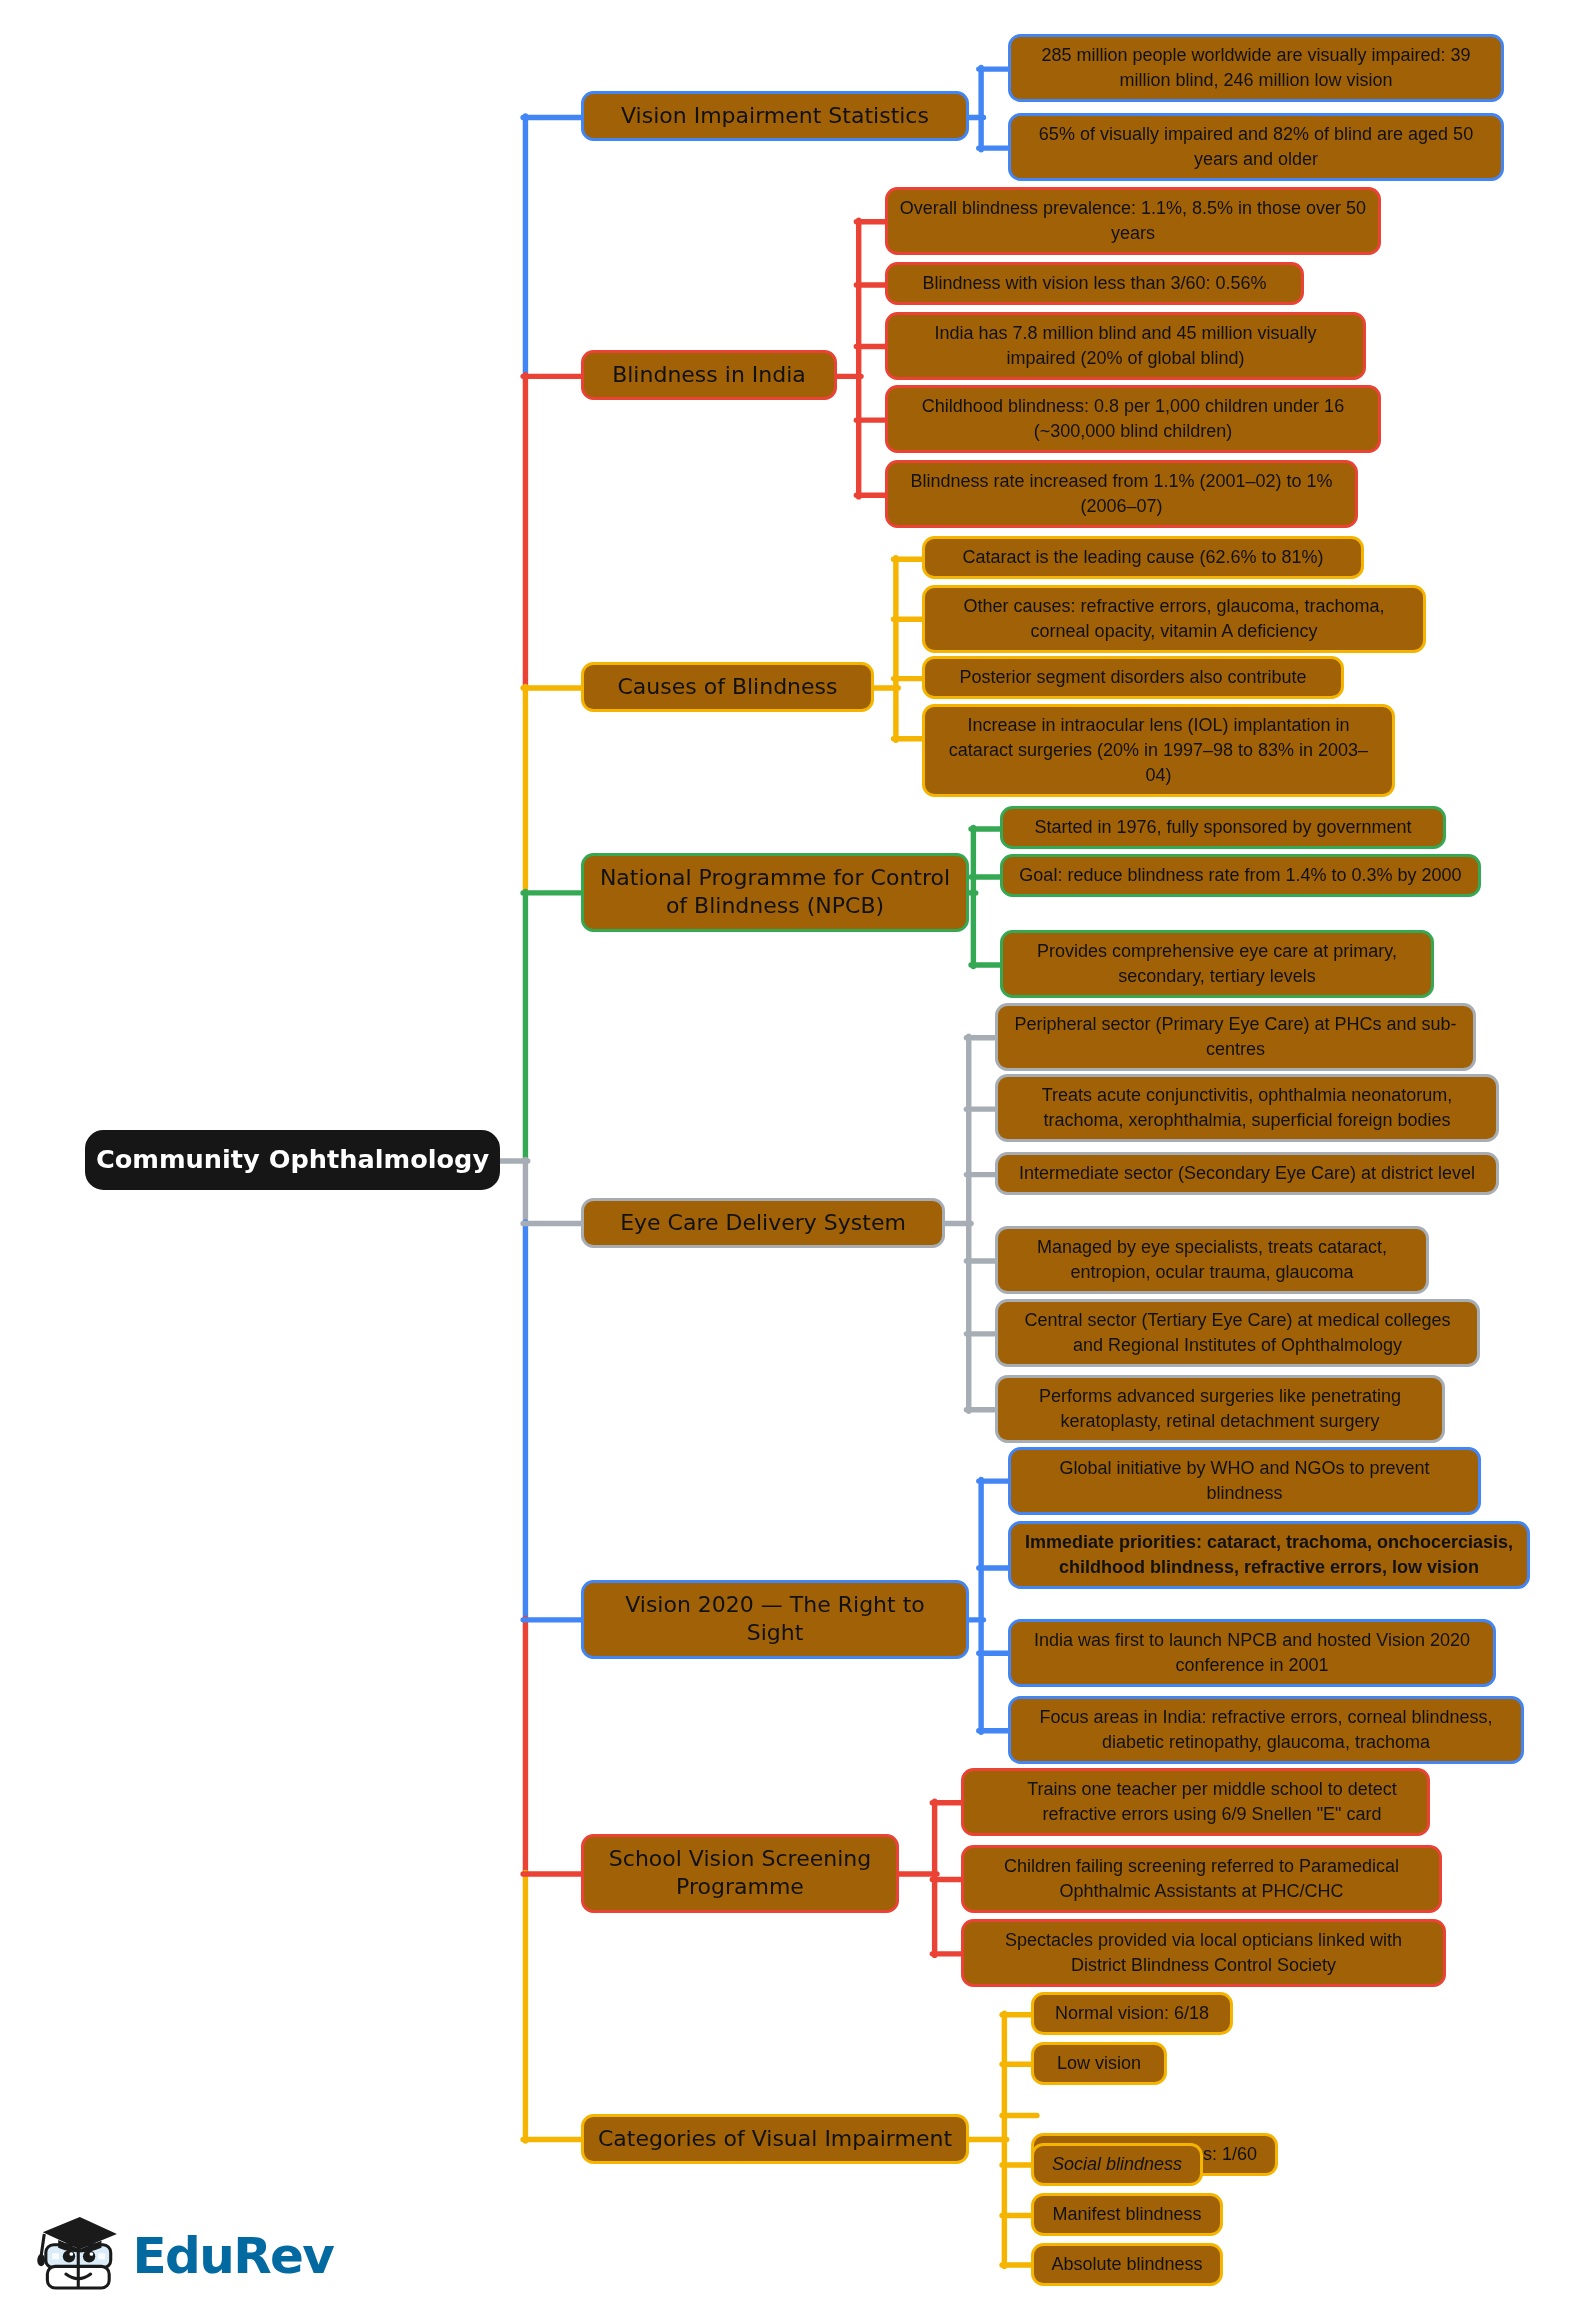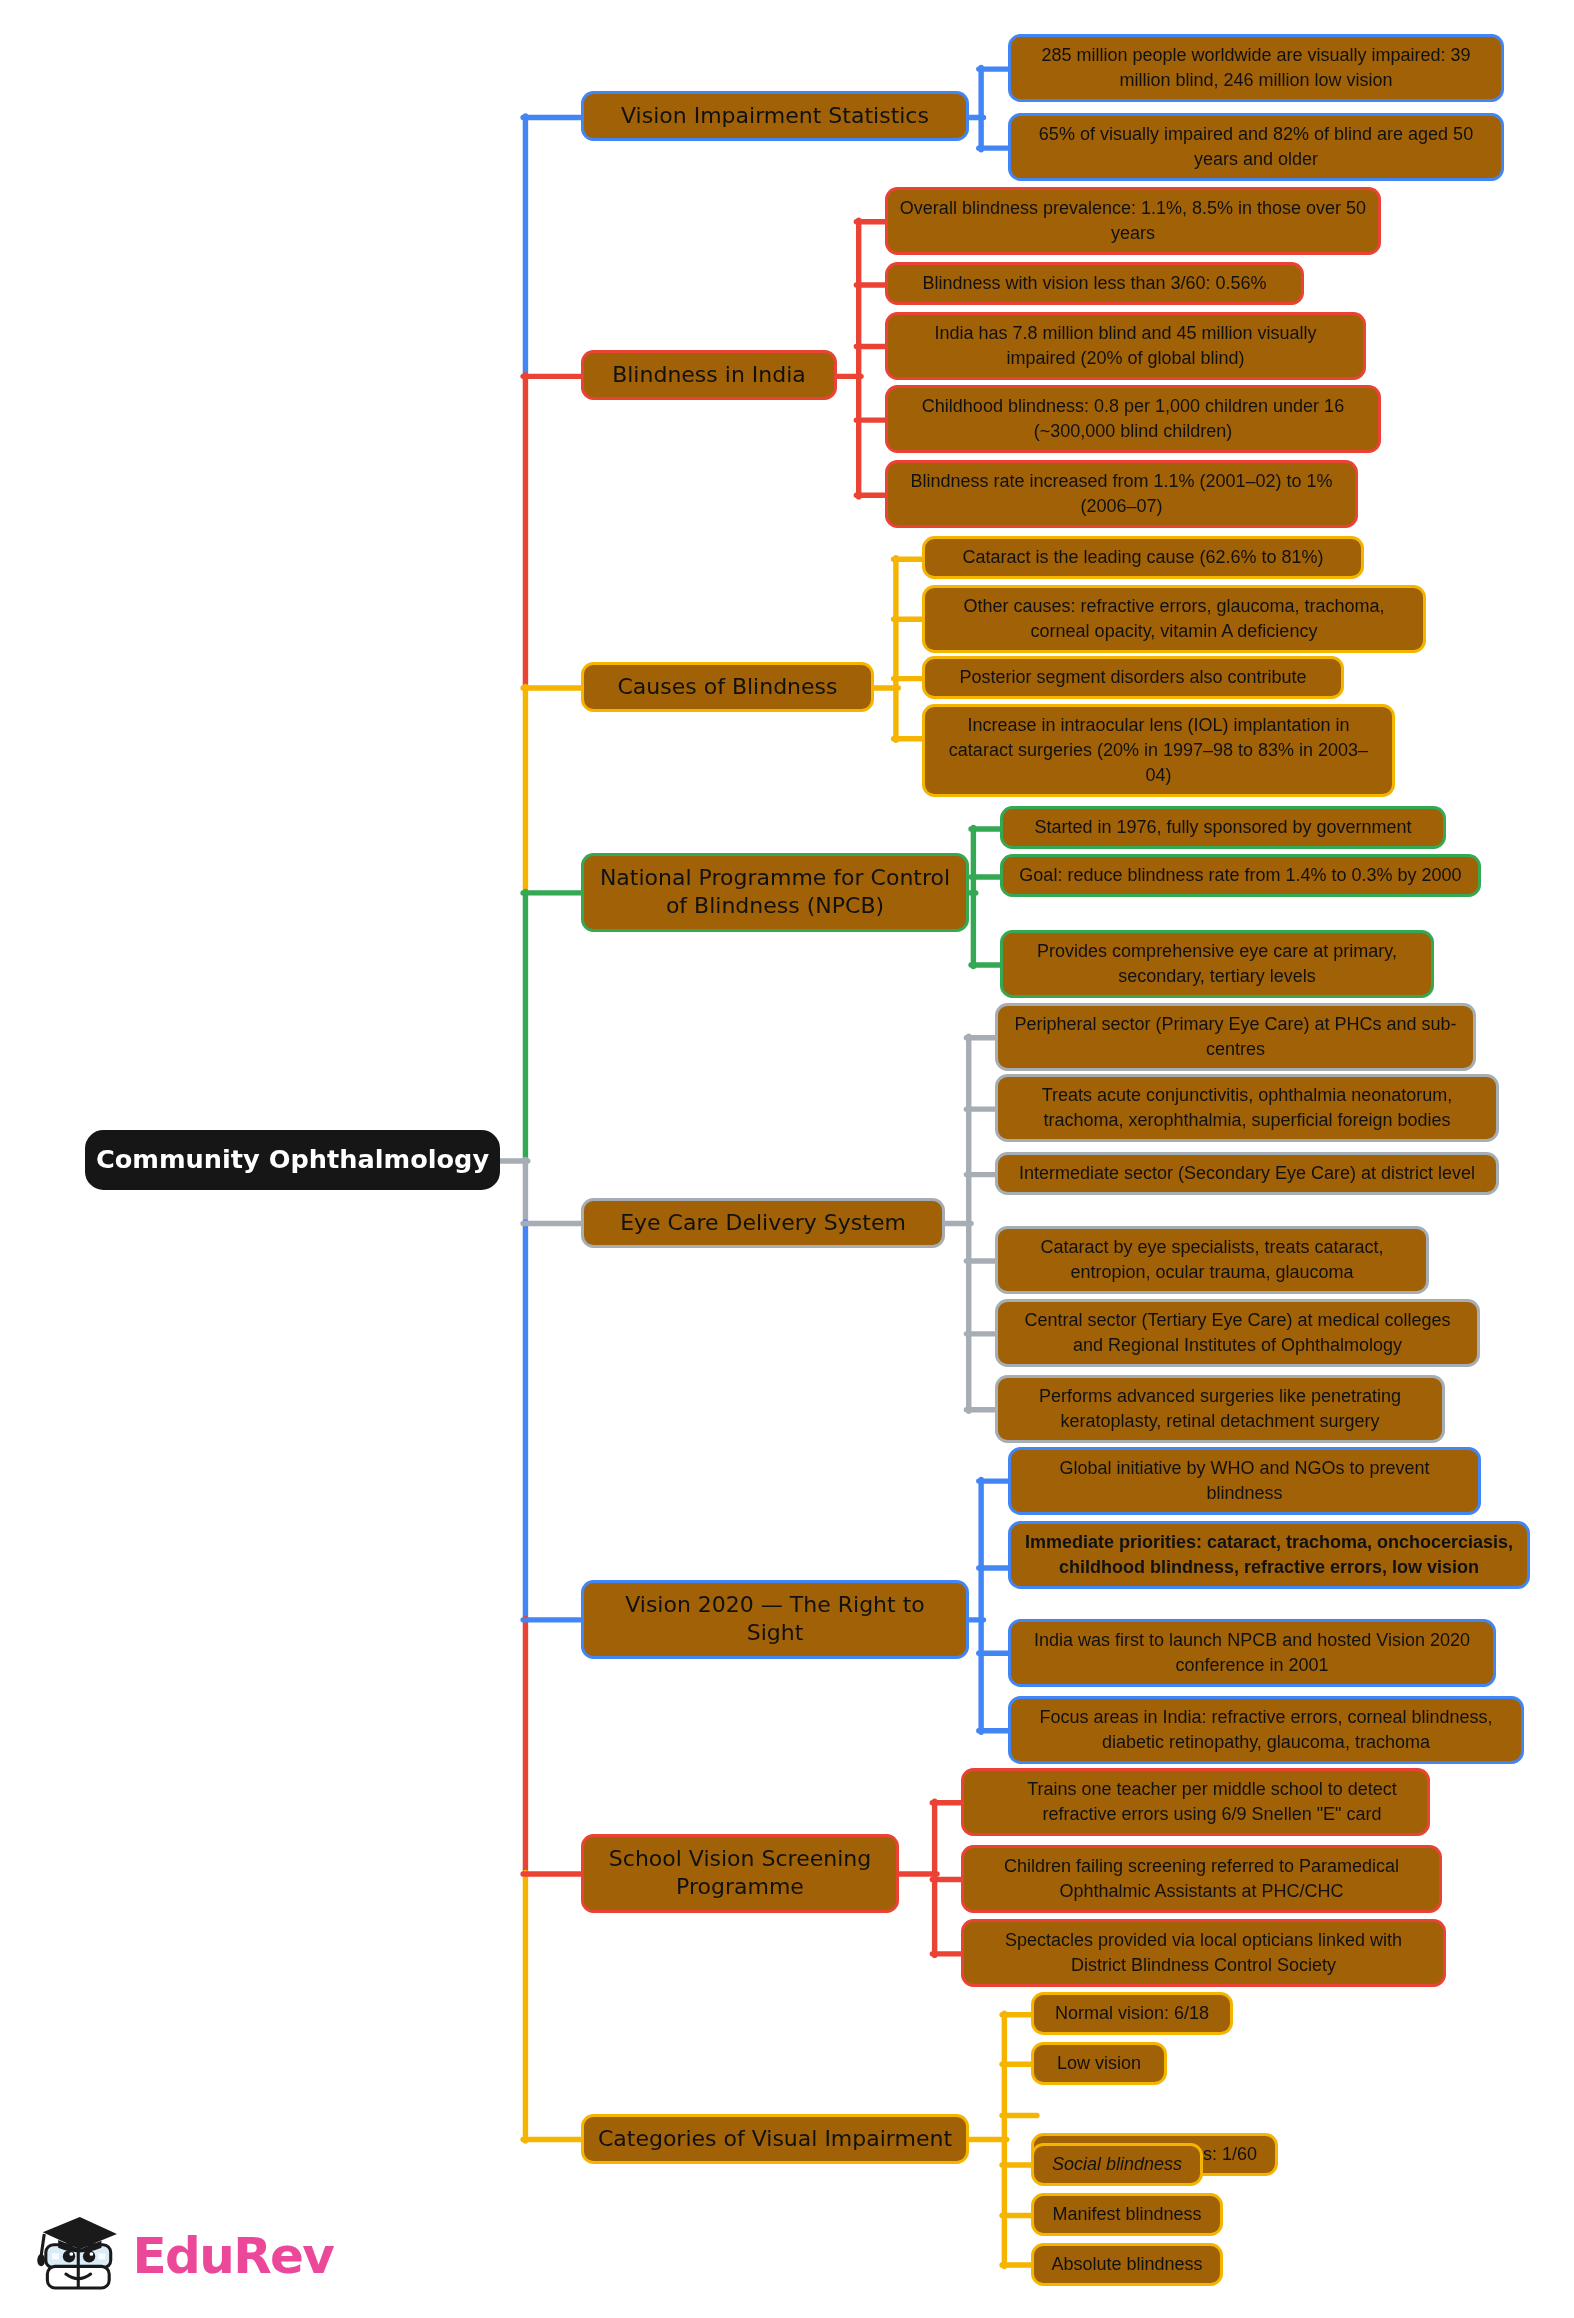--- a/index.html
+++ b/index.html
@@ -6,21 +6,21 @@
   #canvas{position:relative;width:1574px;height:2319px;background:#ffffff;overflow:hidden;
           font-family:"Liberation Sans",sans-serif;}
   #wires{position:absolute;left:0;top:0;z-index:0;}
   .node{position:absolute;box-sizing:border-box;background:#a16207;border:3.9px solid #000;
         border-radius:12.4px;color:#111;text-align:center;z-index:2;}
   .child{font:18px/1.38 "Liberation Sans",sans-serif;padding:6.2px 11px;}
   .title{font:22px/1.3 "DejaVu Sans",sans-serif;padding:7.8px 11px;}
   .root{background:#161616;color:#fff;border:3.9px solid #161616;border-radius:18.6px;
         font:bold 25.6px/1.25 "DejaVu Sans",sans-serif;padding:11px 6.2px;}
   .logo{position:absolute;left:35px;top:2212px;display:flex;align-items:center;gap:12.4px;z-index:2;}
-  .logo-text{font:bold 50px/1 "DejaVu Sans",sans-serif;color:#ec4899;letter-spacing:-1.6px;}
+  .logo-text{font:bold 50px/1 "DejaVu Sans",sans-serif;color:#0369a1;letter-spacing:-1.6px;}
 </style>
 </head>
 <body>
 
 <div id="canvas">
   <svg id="wires" width="1574" height="2319" viewBox="0 0 2031 2991">
       <line x1="678" y1="149" x2="678" y2="487" stroke="#4285F4" stroke-width="7" stroke-linecap="round"></line>
       <line x1="678" y1="483" x2="678" y2="889" stroke="#EA4335" stroke-width="7" stroke-linecap="round"></line>
       <line x1="678" y1="885" x2="678" y2="1153.5" stroke="#F4B400" stroke-width="7" stroke-linecap="round"></line>
       <line x1="678" y1="1149.5" x2="678" y2="1499.5" stroke="#34A853" stroke-width="7" stroke-linecap="round"></line>
@@ -127,21 +127,21 @@
     <div class="node child" style="left: 922px; top: 656px; width: 422px; border-color: rgb(244, 180, 0);">Posterior segment disorders also contribute</div>
     <div class="node child" style="left: 922px; top: 704px; width: 473px; border-color: rgb(244, 180, 0);">Increase in intraocular lens (IOL) implantation in cataract surgeries (20% in 1997–98 to 83% in 2003–04)</div>
     <div class="node title" style="left: 581px; top: 853px; width: 388px; border-color: rgb(52, 168, 83);">National Programme for Control of Blindness (NPCB)</div>
     <div class="node child" style="left: 1000px; top: 806px; width: 446px; border-color: rgb(52, 168, 83);">Started in 1976, fully sponsored by government</div>
     <div class="node child" style="left: 1000px; top: 854px; width: 481px; border-color: rgb(52, 168, 83);">Goal: reduce blindness rate from 1.4% to 0.3% by 2000</div>
     <div class="node child" style="left: 1000px; top: 930px; width: 434px; border-color: rgb(52, 168, 83);">Provides comprehensive eye care at primary, secondary, tertiary levels</div>
     <div class="node title" style="left: 581px; top: 1198px; width: 364px; border-color: rgb(166, 173, 180);">Eye Care Delivery System</div>
     <div class="node child" style="left: 995px; top: 1003px; width: 481px; border-color: rgb(166, 173, 180);">Peripheral sector (Primary Eye Care) at PHCs and sub-centres</div>
     <div class="node child" style="left: 995px; top: 1074px; width: 504px; border-color: rgb(166, 173, 180);">Treats acute conjunctivitis, ophthalmia neonatorum, trachoma, xerophthalmia, superficial foreign bodies</div>
     <div class="node child" style="left: 995px; top: 1152px; width: 504px; border-color: rgb(166, 173, 180);">Intermediate sector (Secondary Eye Care) at district level</div>
-    <div class="node child" style="left: 995px; top: 1226px; width: 434px; border-color: rgb(166, 173, 180);">Cataract by eye specialists, treats cataract, entropion, ocular trauma, glaucoma</div>
+    <div class="node child" style="left: 995px; top: 1226px; width: 434px; border-color: rgb(166, 173, 180);">Managed by eye specialists, treats cataract, entropion, ocular trauma, glaucoma</div>
     <div class="node child" style="left: 995px; top: 1299px; width: 485px; border-color: rgb(166, 173, 180);">Central sector (Tertiary Eye Care) at medical colleges and Regional Institutes of Ophthalmology</div>
     <div class="node child" style="left: 995px; top: 1375px; width: 450px; border-color: rgb(166, 173, 180);">Performs advanced surgeries like penetrating keratoplasty, retinal detachment surgery</div>
     <div class="node title" style="left: 581px; top: 1580px; width: 388px; border-color: rgb(66, 133, 244);">Vision 2020 — The Right to Sight</div>
     <div class="node child" style="left: 1008px; top: 1447px; width: 473px; border-color: rgb(66, 133, 244);">Global initiative by WHO and NGOs to prevent blindness</div>
     <div class="node child" style="left: 1008px; top: 1521px; width: 522px; border-color: rgb(66, 133, 244); font-weight: bold;">Immediate priorities: cataract, trachoma, onchocerciasis, childhood blindness, refractive errors, low vision</div>
     <div class="node child" style="left: 1008px; top: 1619px; width: 488px; border-color: rgb(66, 133, 244);">India was first to launch NPCB and hosted Vision 2020 conference in 2001</div>
     <div class="node child" style="left: 1008px; top: 1696px; width: 516px; border-color: rgb(66, 133, 244);">Focus areas in India: refractive errors, corneal blindness, diabetic retinopathy, glaucoma, trachoma</div>
     <div class="node title" style="left: 581px; top: 1834px; width: 318px; border-color: rgb(234, 67, 53);">School Vision Screening Programme</div>
     <div class="node child" style="left: 961px; top: 1768px; width: 469px; border-color: rgb(234, 67, 53); padding-left: 44px;">Trains one teacher per middle school to detect refractive errors using 6/9 Snellen "E" card</div>
     <div class="node child" style="left: 961px; top: 1845px; width: 481px; border-color: rgb(234, 67, 53);">Children failing screening referred to Paramedical Ophthalmic Assistants at PHC/CHC</div>

